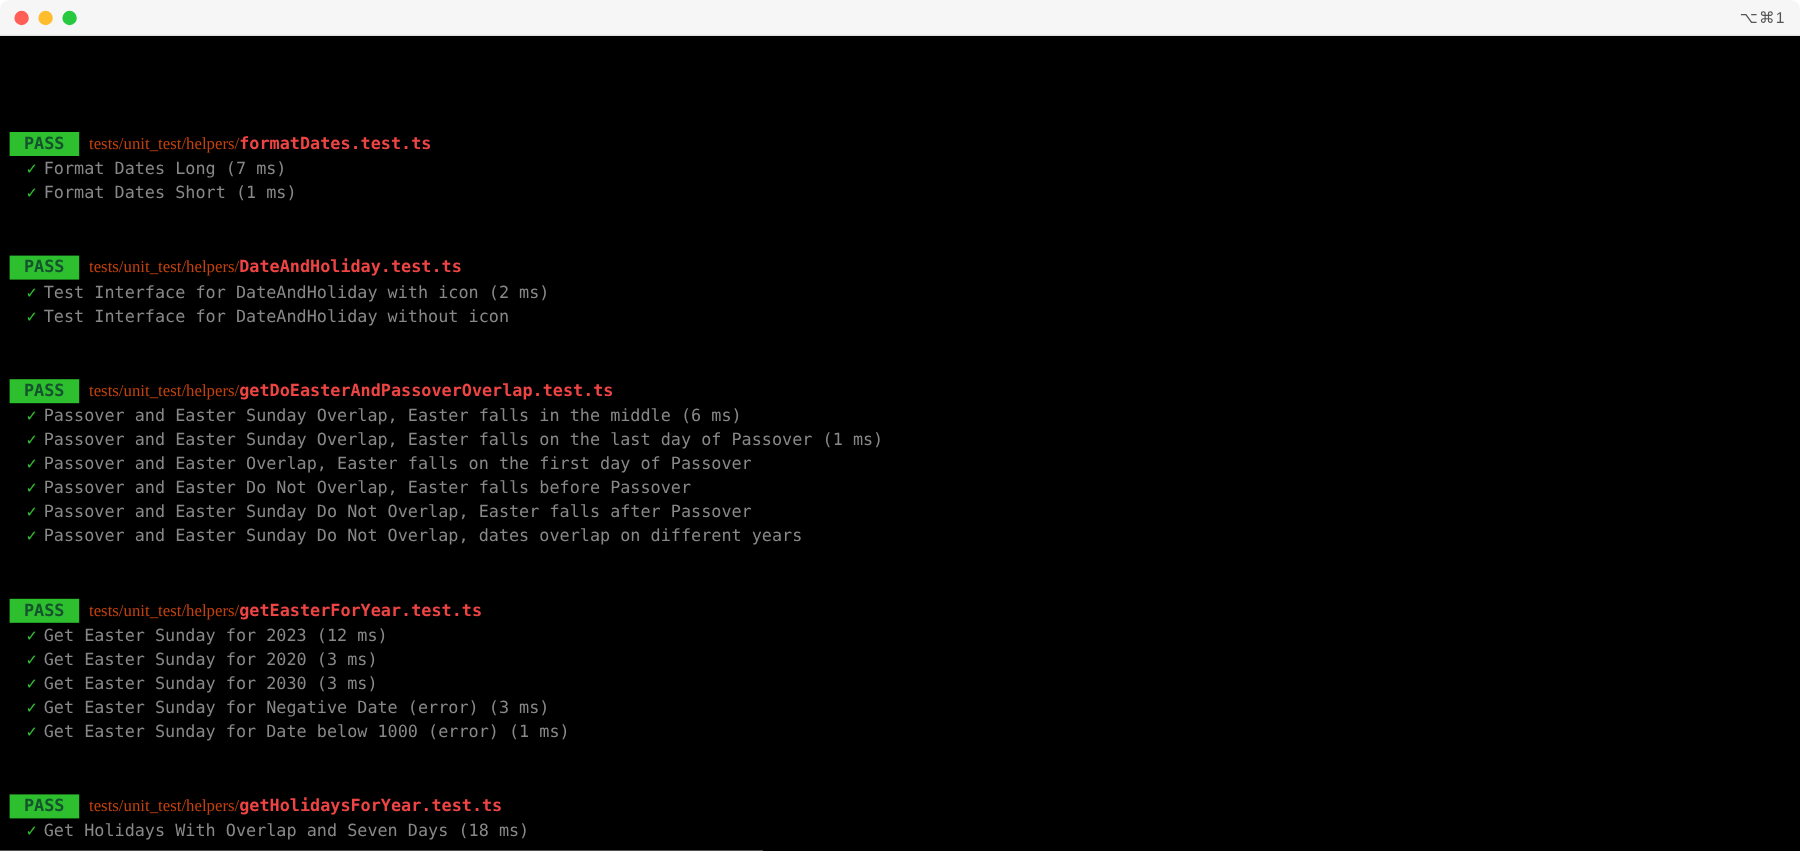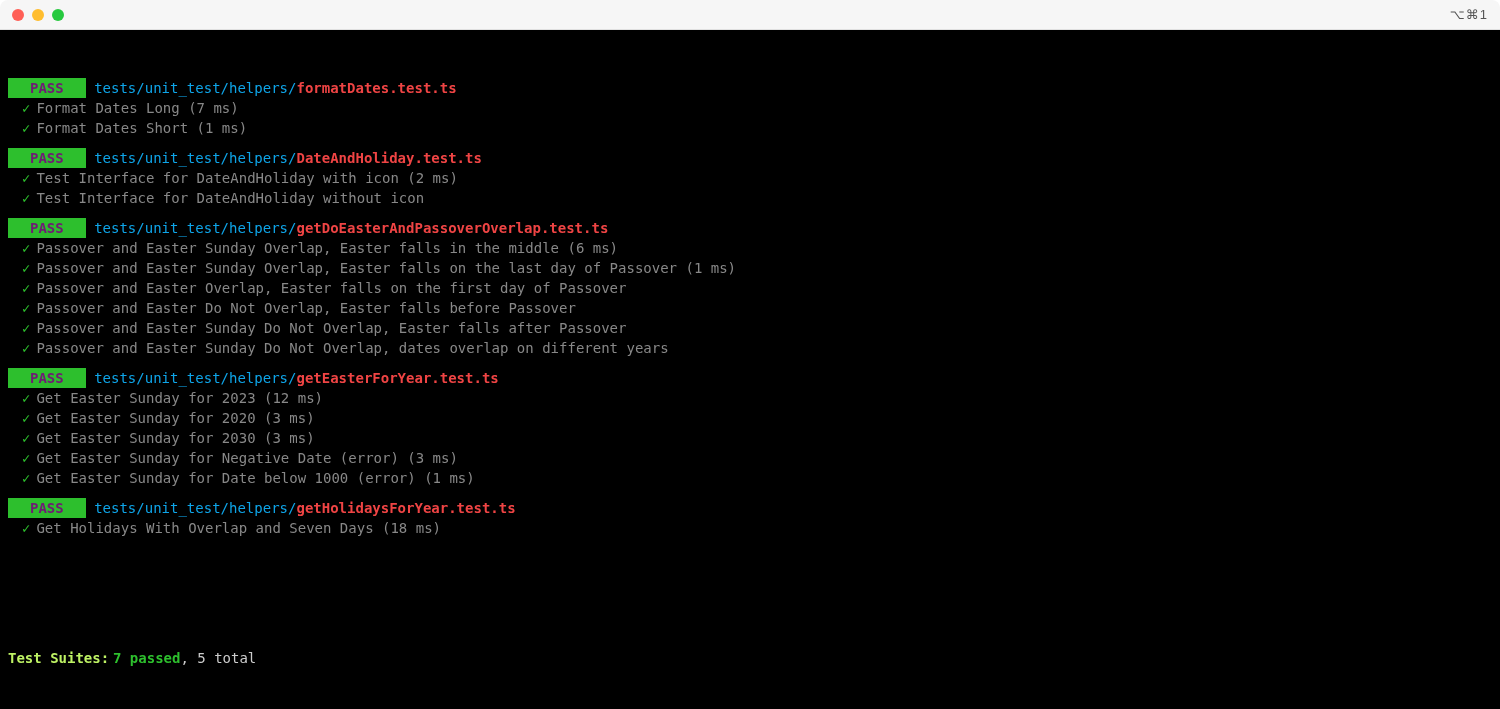--- a/index.html
+++ b/index.html
@@ -50,26 +50,27 @@
     color: #ccc;
     padding: 8px;
     overflow: hidden;
     line-height: 20px;
     white-space: pre;
   }
   .suite { margin-top: 10px; }
   .suite:first-child { margin-top: 0; }
   .badge {
     background: #2dbf2d;
-    color: #701a75;
+    color: #14532d;
     font-weight: bold;
-    padding: 0 22px;
+    padding: 0 12px;
     display: inline-block;
+    margin-top: 32px;
   }
-  .path { color: #0ea5e9; }
+  .path { color: #c2410c; font-family: Liberation Serif, serif; }
   .file { color: #ef4444; font-weight: bold; }
   .test-line { padding-left: 14px; color: #888; }
   .check { color: #2dbf2d; margin-right: 6px; }
   .summary { margin-top: 10px; }
   .summary .label { color: #bef264; font-weight: bold; display: inline-block; width: 105px; }
   .summary .passed { color: #2dbf2d; font-weight: bold; }
   .summary .rest { color: #ccc; }
 </style>
 </head>
 <body>

